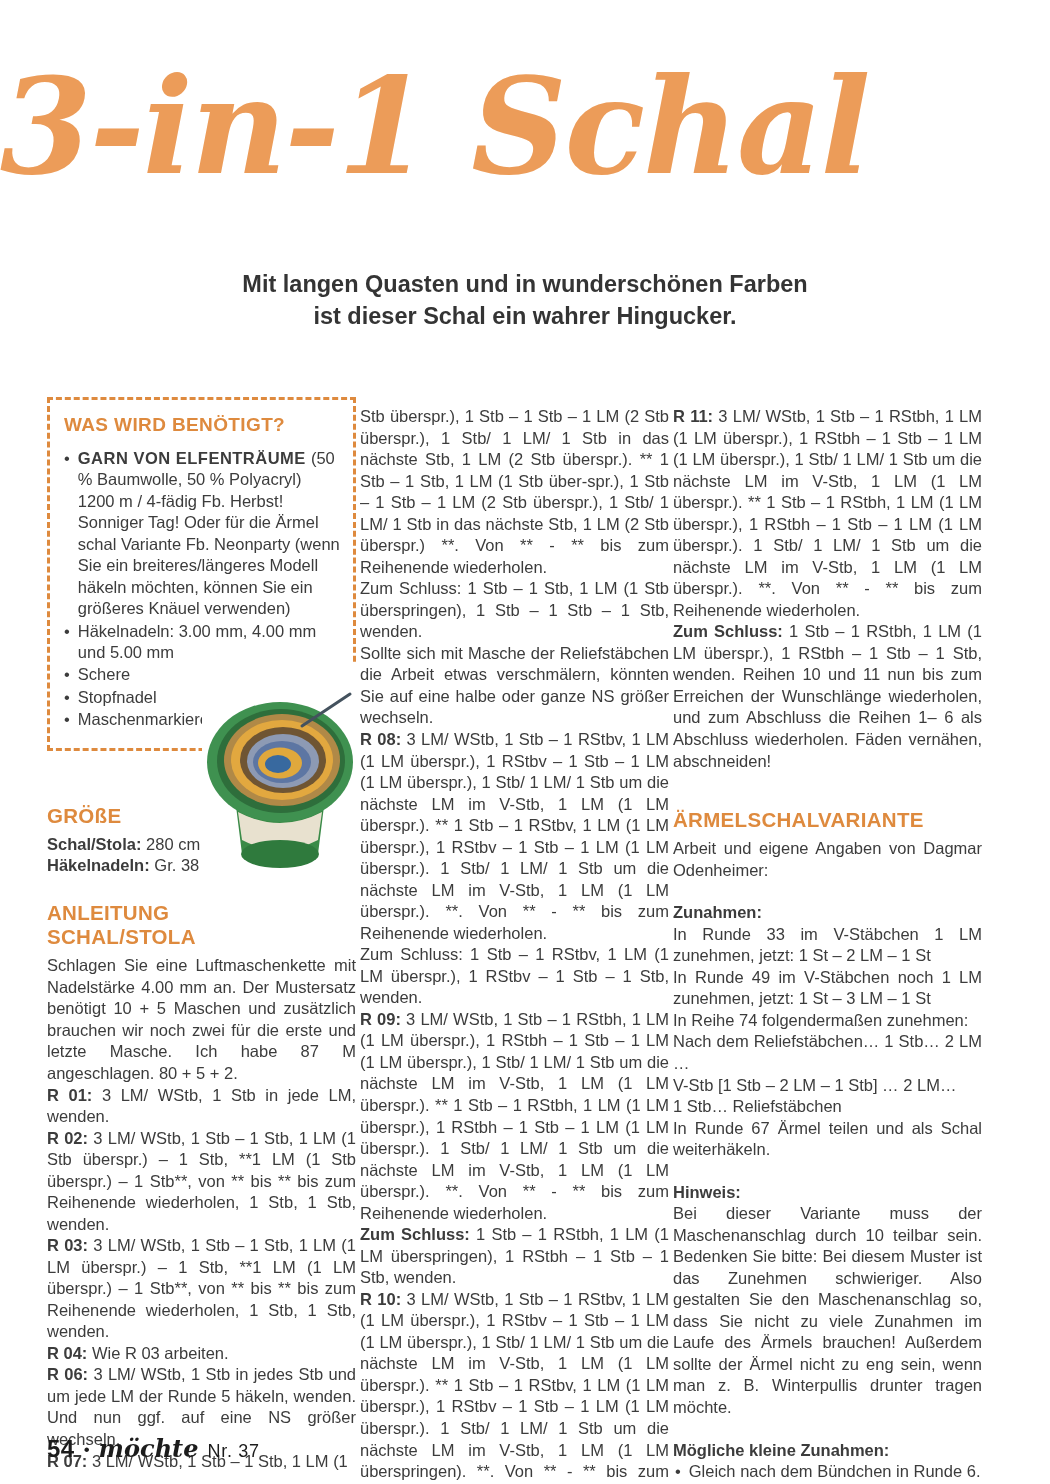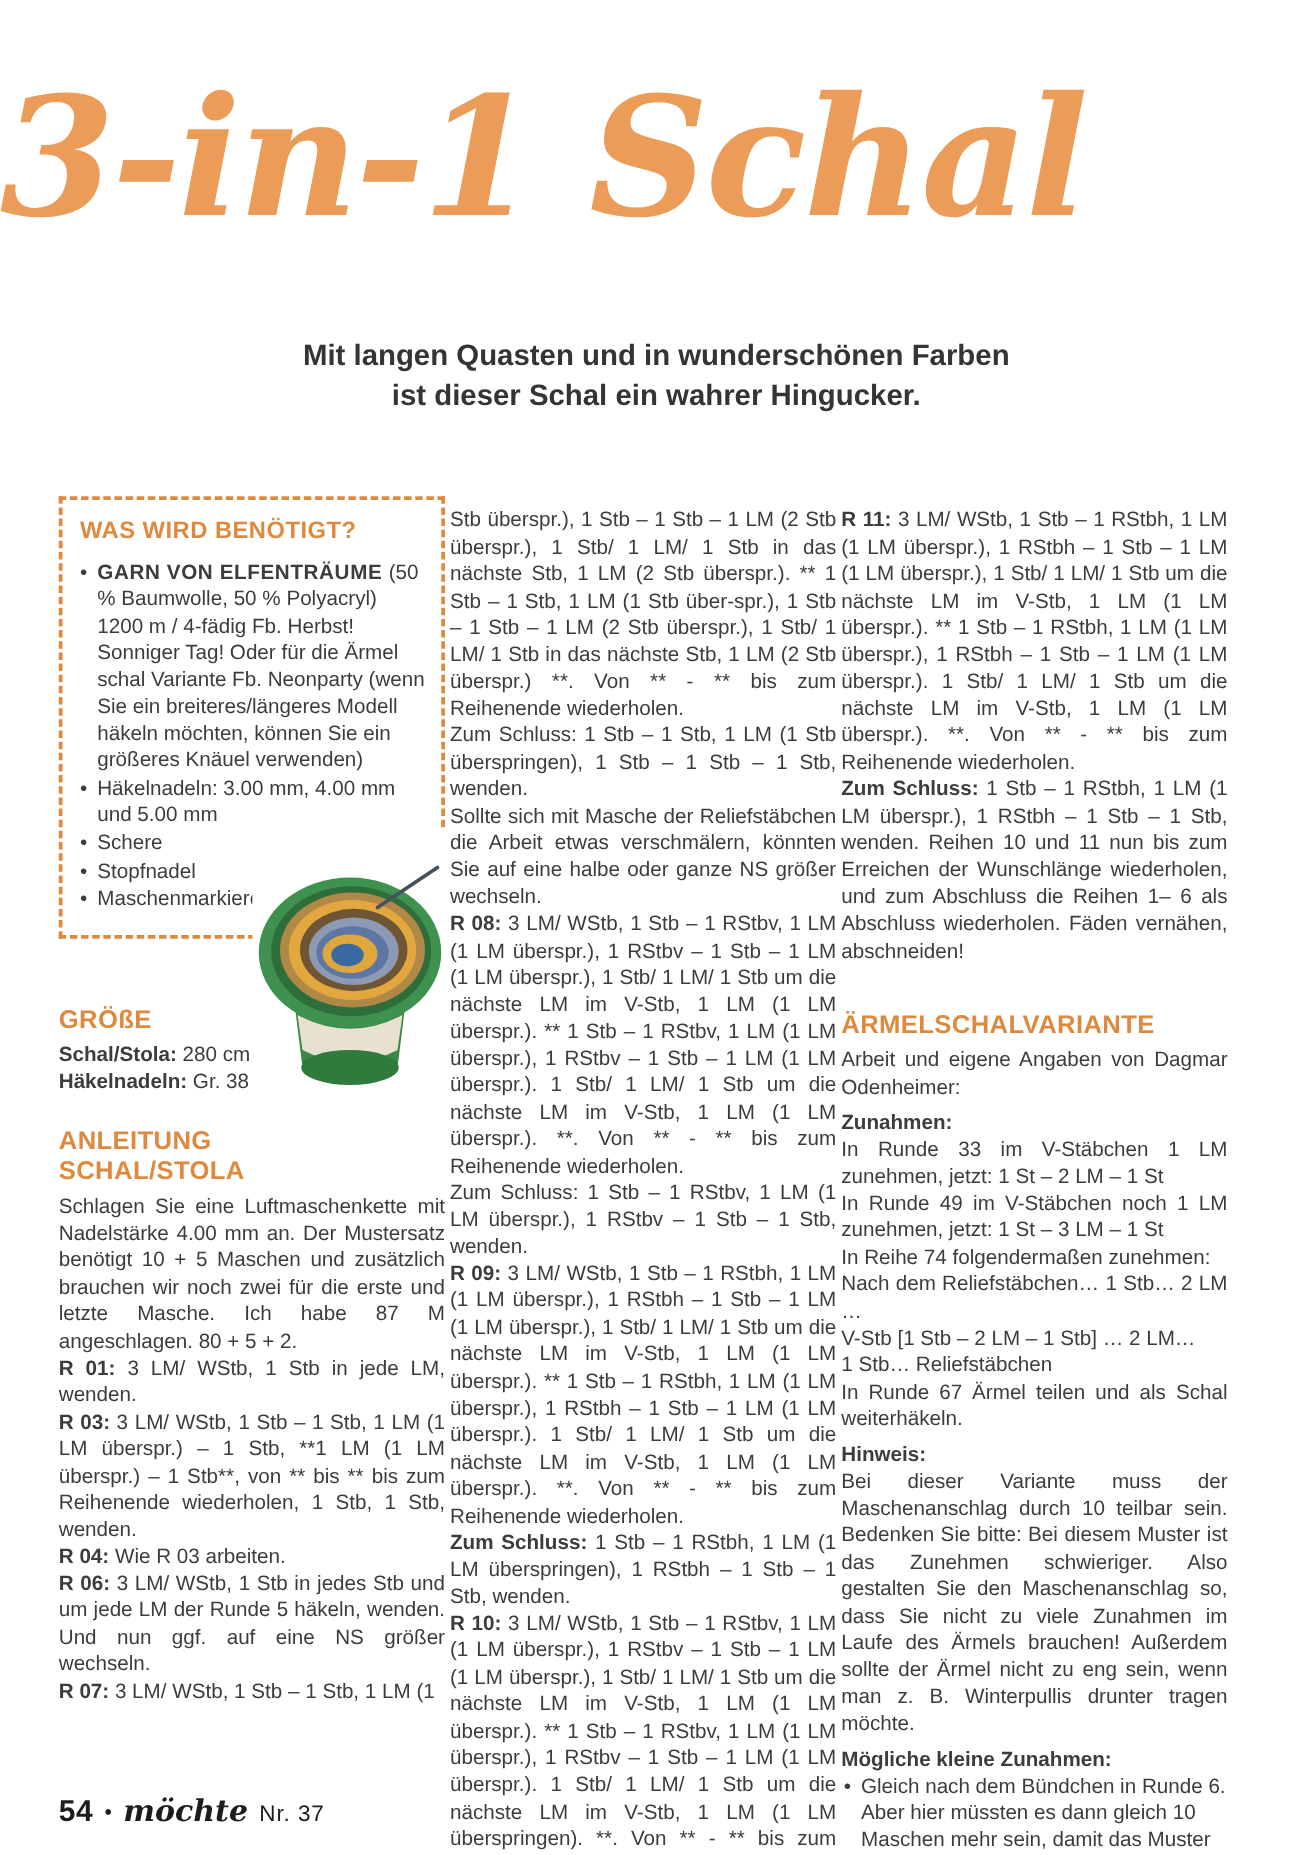--- a/index.html
+++ b/index.html
@@ -55,21 +55,21 @@
     letter-spacing:.015em;text-align:left;
   }
   .sec-heading.gap{margin-top:36px;}
   .anleitung-flow .sec-heading{margin-top:24px;}
   
   .para{
     margin:0;font-size:16.5px;line-height:1.305;text-align:justify;
     text-justify:inter-word;
   }
   .para.left{text-align:left;}
-  .para.subhead{text-align:left;margin-top:7px;}
+  .para.subhead{text-align:left;margin-top:21px;}
   .bullet-item.hang{margin-left:2px;}
   
   .yarn-photo{
     position:absolute;left:202px;top:664px;width:156px;height:220px;
     background:#ffffff;z-index:5;
   }
   
   .footer{
     position:absolute;left:47px;top:1434px;
     display:flex;align-items:baseline;gap:9px;color:#1c1c1c;
@@ -124,20 +124,21 @@
         <div>
             <p class="para left"><strong>Schal/Stola: </strong>280 cm lang und 47 cm breit</p>
             <p class="para left"><strong>Häkelnadeln: </strong>Gr. 38</p>
           </div>
       </div>
       <div class="anleitung-flow">
           <div class="sec-heading">ANLEITUNG
 SCHAL/STOLA</div>
           <p class="para">Schlagen Sie eine Luftmaschenkette mit Nadelstärke 4.00 mm an. Der Mustersatz benötigt 10 + 5 Maschen und zusätzlich brauchen wir noch zwei für die erste und letzte Masche. Ich habe 87 M angeschlagen. 80 + 5 + 2.</p>
           <p class="para"><strong>R 01: </strong>3 LM/ WStb, 1 Stb in jede LM, wenden.</p>
+          <p class="para"><strong>R 02: </strong>3 LM/ WStb, 1 Stb – 1 Stb, 1 LM (1 Stb überspr.) – 1 Stb, **1 LM (1 Stb überspr.) – 1 Stb**, von ** bis ** bis zum Reihenende wiederholen, 1 Stb, 1 Stb, wenden.</p>
           <p class="para"><strong>R 03: </strong>3 LM/ WStb, 1 Stb – 1 Stb, 1 LM (1 LM überspr.) – 1 Stb, **1 LM (1 LM überspr.) – 1 Stb**, von ** bis ** bis zum Reihenende wiederholen, 1 Stb, 1 Stb, wenden.</p>
           <p class="para"><strong>R 04: </strong>Wie R 03 arbeiten.</p>
           <p class="para"><strong>R 06: </strong>3 LM/ WStb, 1 Stb in jedes Stb und um jede LM der Runde 5 häkeln, wenden. Und nun ggf. auf eine NS größer wechseln.</p>
           <p class="para"><strong>R 07: </strong>3 LM/ WStb, 1 Stb – 1 Stb, 1 LM (1</p>
         </div>
     </div>
 
     <div class="col colpad">
         <p class="para">Stb überspr.), 1 Stb – 1 Stb – 1 LM (2 Stb überspr.), 1 Stb/ 1 LM/ 1 Stb in das nächste Stb, 1 LM (2 Stb überspr.). ** 1 Stb – 1 Stb, 1 LM (1 Stb über-spr.), 1 Stb – 1 Stb – 1 LM (2 Stb überspr.), 1 Stb/ 1 LM/ 1 Stb in das nächste Stb, 1 LM (2 Stb überspr.) **. Von ** - ** bis zum Reihenende wiederholen.</p>
         <p class="para">Zum Schluss: 1 Stb – 1 Stb, 1 LM (1 Stb überspringen), 1 Stb – 1 Stb – 1 Stb, wenden.</p>

